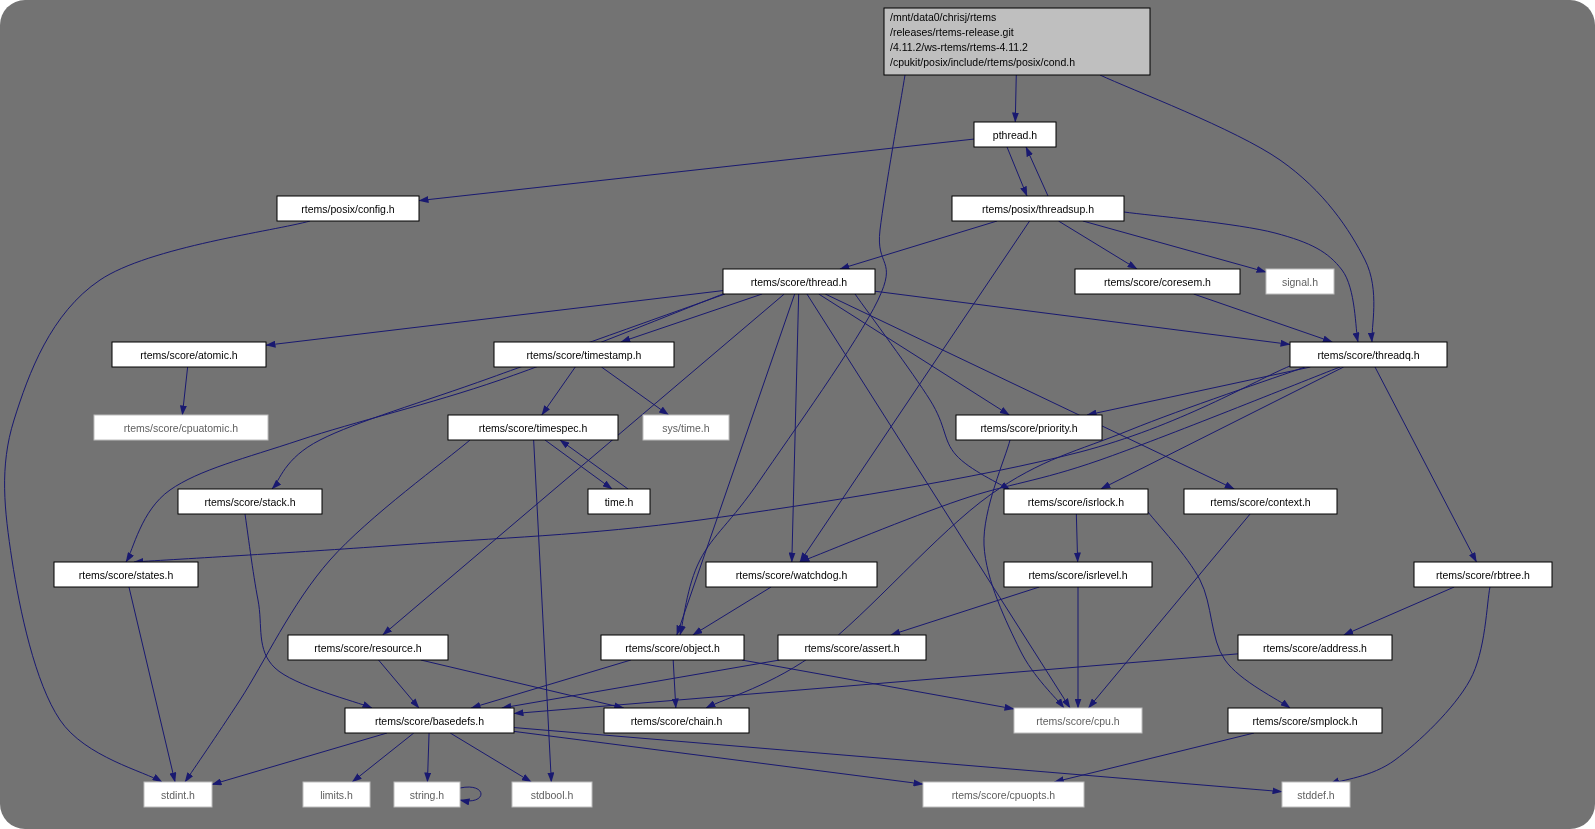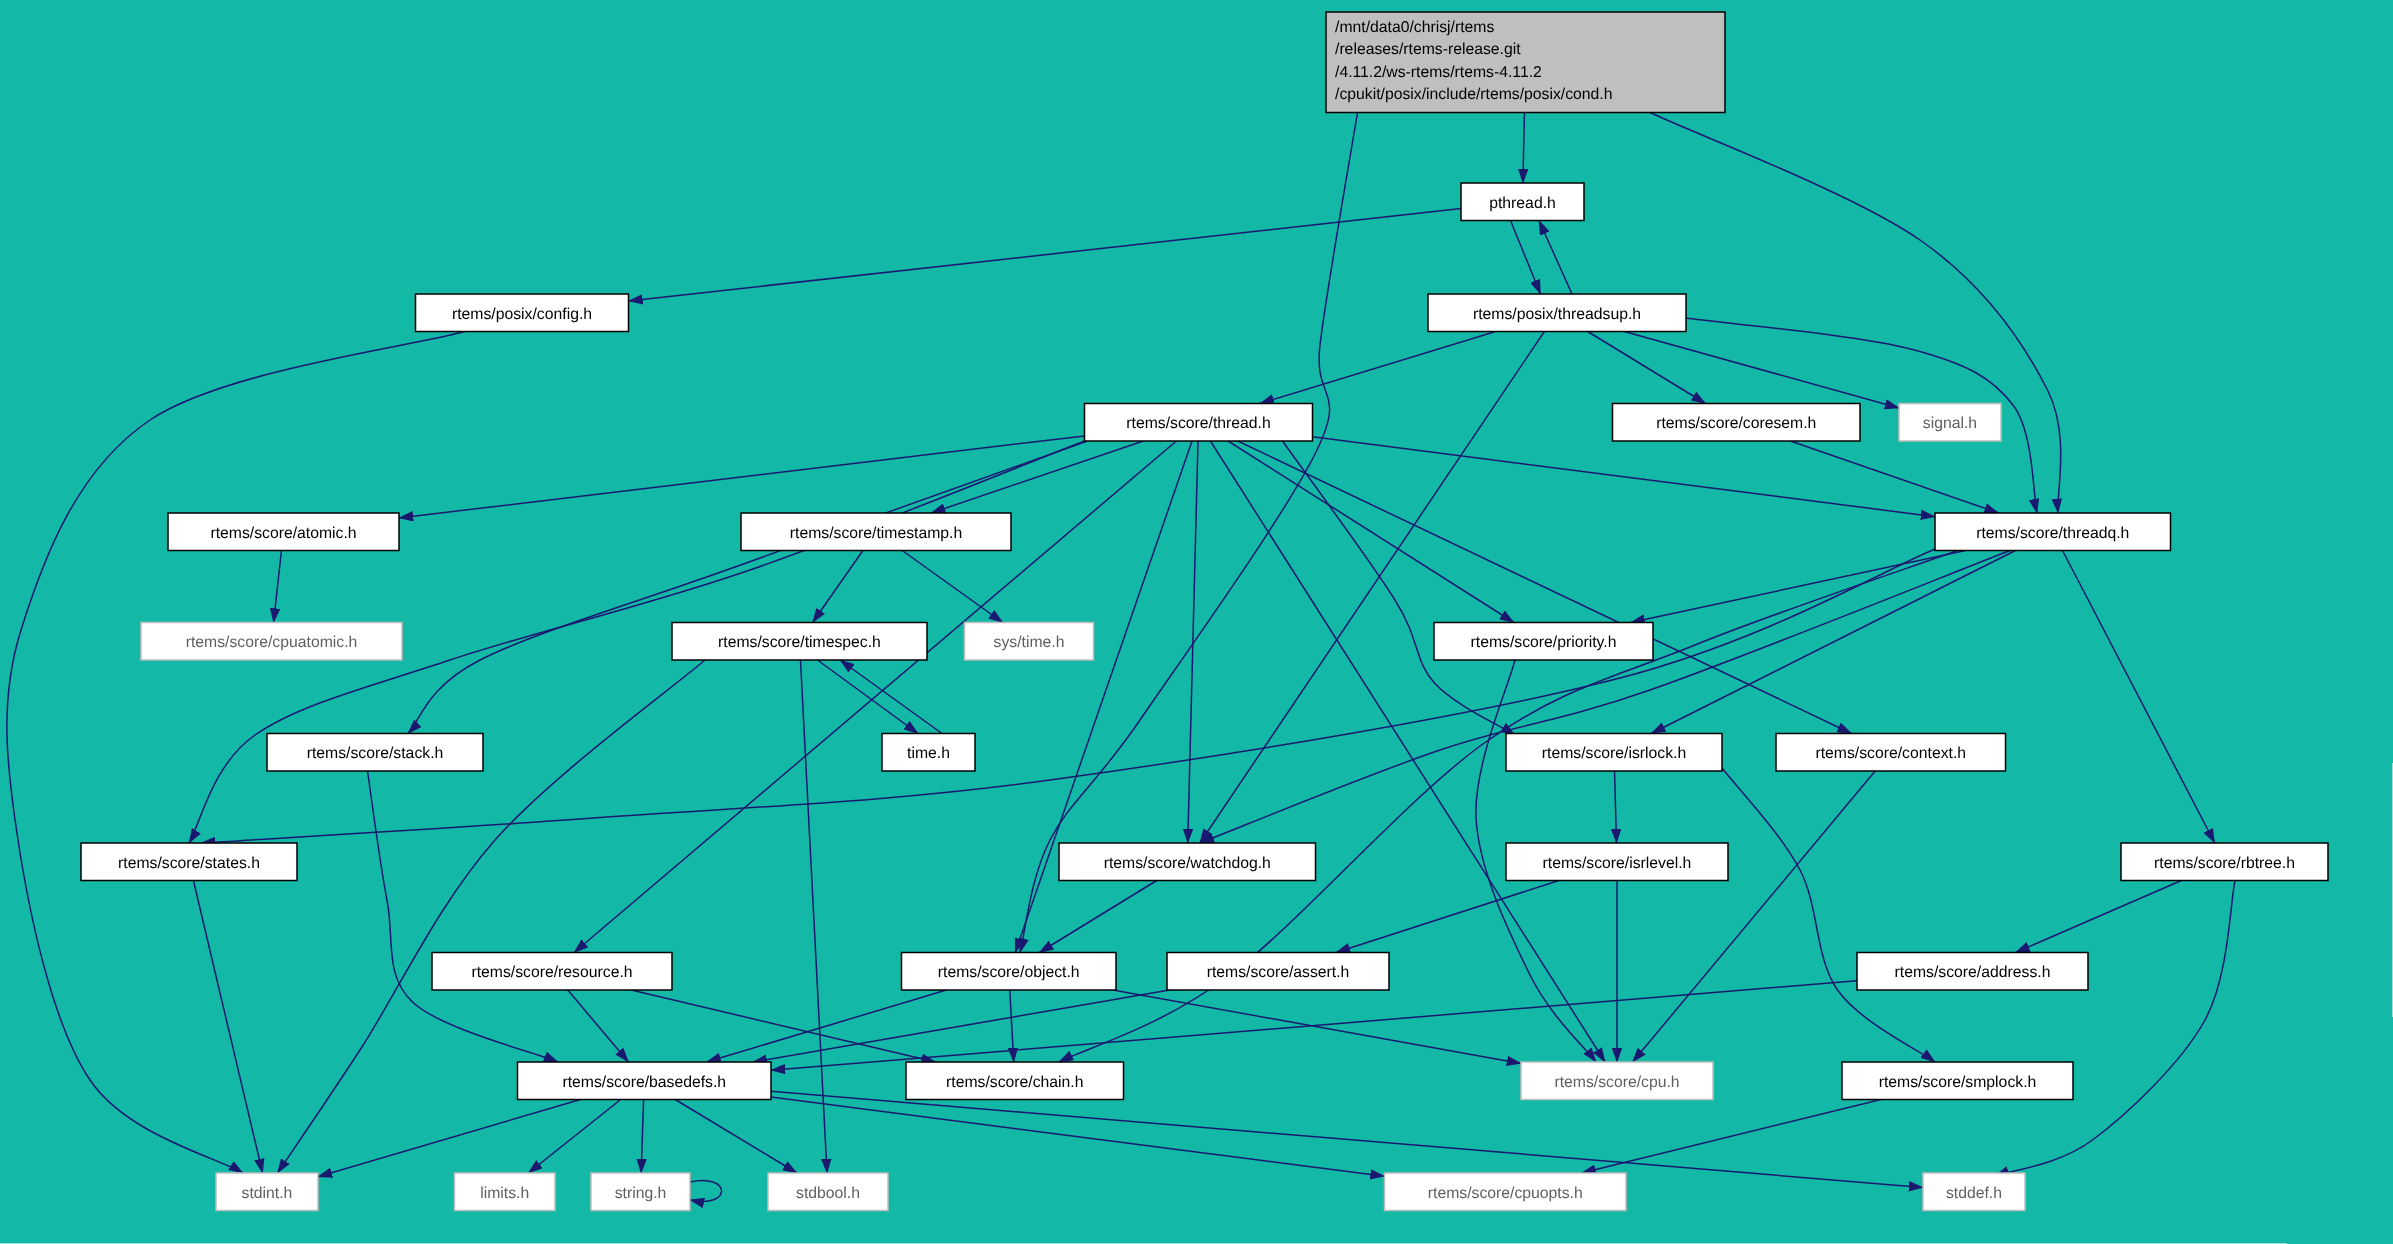--- a/index.html
+++ b/index.html
@@ -1,17 +1,17 @@
 <!DOCTYPE html>
 <html><head>
 <meta charset="utf-8">
 <style>
   html,body{margin:0;padding:0;background:#ffffff;}
-  .canvas{position:relative;width:1595px;height:829px;background:#14b8a6;overflow:hidden;
-          font-family:"Liberation Sans", sans-serif;}
+  .canvas{position:relative;width:1595px;height:829px;background:#737373;overflow:hidden;
+          font-family:"Liberation Sans", sans-serif;border-radius:25px;}
   svg{position:absolute;left:0;top:0;}
   .edge{fill:none;stroke-width:1;}
   .box{stroke-width:1;}
   .lbl{font-family:"Liberation Sans", sans-serif;font-size:10.5px;}
 </style>
 </head>
 <body>
 
 <div class="canvas">
   <svg id="graph" width="1595" height="829" viewBox="0 0 1595 829">

